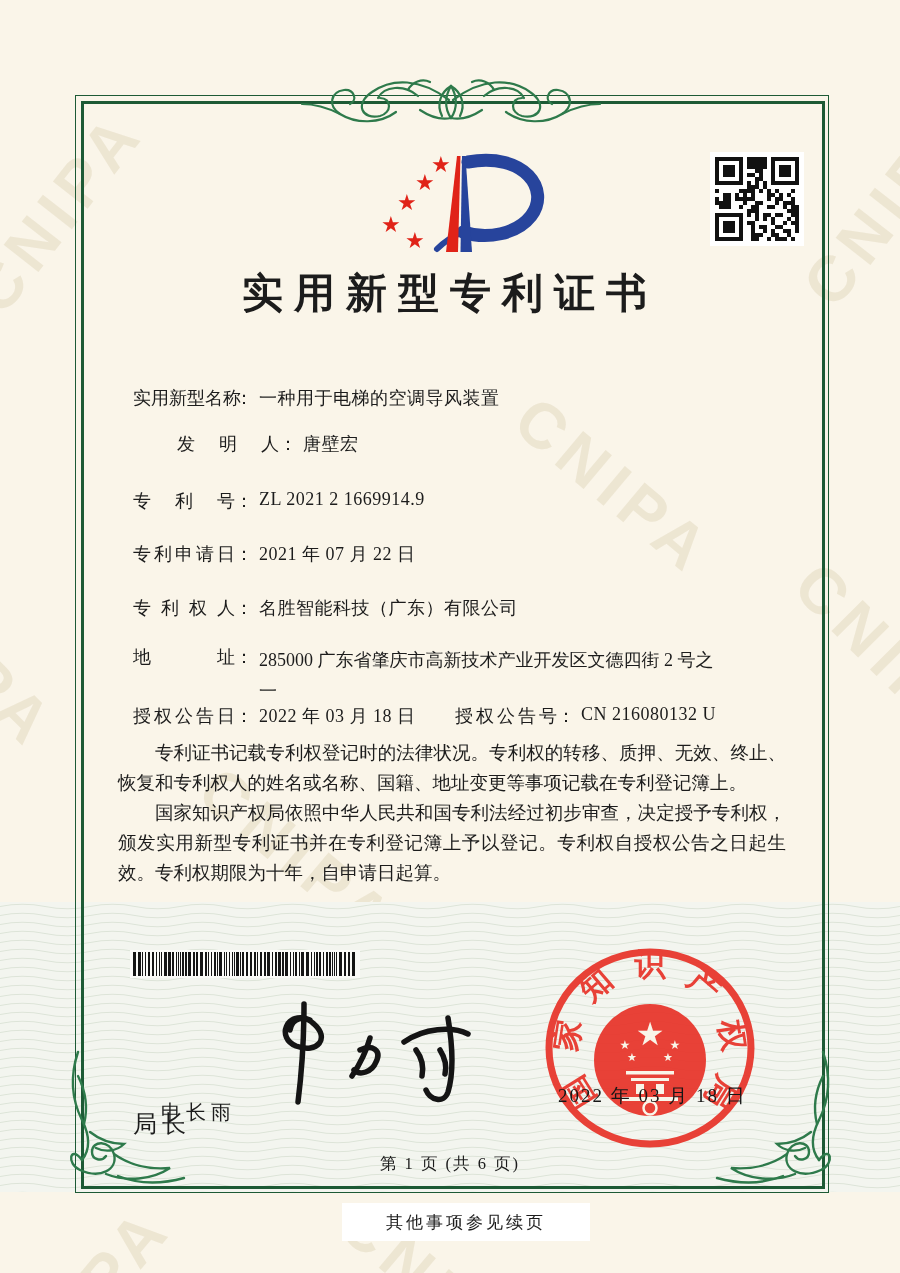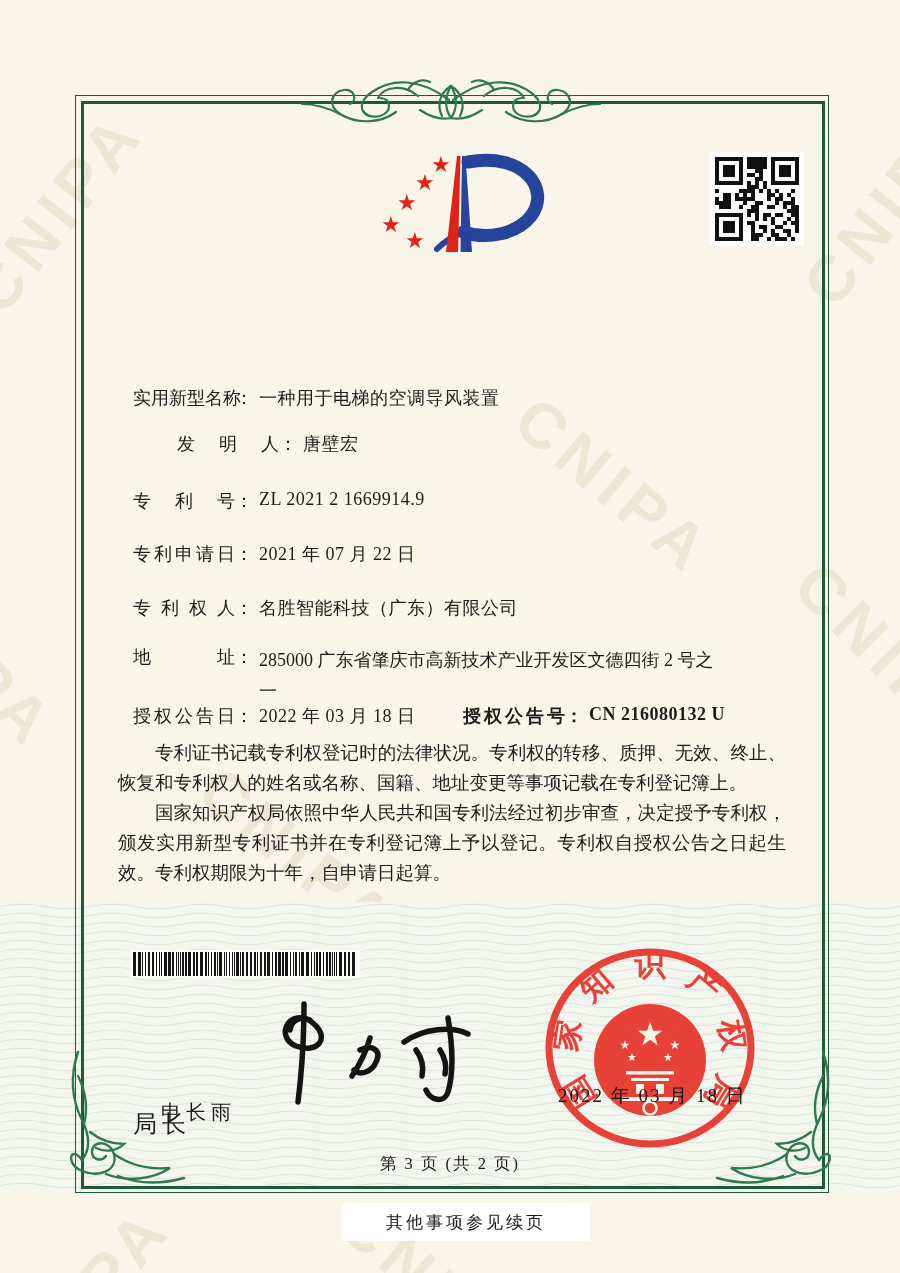--- a/index.html
+++ b/index.html
@@ -32,21 +32,21 @@
   .title{position:absolute; left:0; top:266px; width:900px; text-align:center;
     font-size:41px; font-weight:bold; letter-spacing:11px; z-index:5;}
   
   .fields{position:absolute; left:133px; top:374px; width:680px; z-index:5; font-size:18px;}
   .frow{position:absolute; left:0; white-space:nowrap;}
   .flabel{display:inline-block; width:102px; text-align:justify; text-align-last:justify;
     text-justify:inter-character; vertical-align:top;}
   .fcolon{display:inline-block; margin-right:6px; vertical-align:top;}
   .fvalue{display:inline-block; letter-spacing:0.5px; vertical-align:top;}
   .addr-lines{display:inline-block; white-space:normal; width:545px; line-height:31px; vertical-align:top;}
-  .grp2{display:inline-block; margin-left:8px;font-weight:bold;}
+  .grp2{display:inline-block; margin-left:0;}
   
   .body-text{position:absolute; left:118px; top:738px; width:668px; z-index:5;
     font-size:18.5px; line-height:30px; text-align:justify;}
   .body-text p{margin:0; text-indent:2em;}
   
   .barcode{position:absolute; left:130px; top:950px; z-index:6;}
   
   .signer-role{position:absolute; left:133px; top:1068px; font-size:24px; letter-spacing:5px; z-index:6;margin-top:40px;}
   .signer-name{position:absolute; left:133px; top:1099px; font-size:20px; letter-spacing:5px; z-index:6;margin-left:28px;}
   .signature{position:absolute; left:252px; top:998px; z-index:7;}
@@ -366,20 +366,21 @@
         <rect x="36" y="80" width="4" height="4" fill="#111"></rect>
         <rect x="40" y="80" width="4" height="4" fill="#111"></rect>
         <rect x="52" y="80" width="4" height="4" fill="#111"></rect>
         <rect x="60" y="80" width="4" height="4" fill="#111"></rect>
         <rect x="64" y="80" width="4" height="4" fill="#111"></rect>
         <rect x="68" y="80" width="4" height="4" fill="#111"></rect>
         <rect x="76" y="80" width="4" height="4" fill="#111"></rect>
       </svg>
     </div>
 
+  <div class="title">实用新型专利证书</div>
 
   <div class="fields">
     <div class="frow" style="top:12px;">
       <span class="flabel">实用新型名称</span><span class="fcolon">：</span><span class="fvalue">一种用于电梯的空调导风装置</span>
     </div>
     <div class="frow" style="top:58px;margin-left:44px;">
       <span class="flabel">发明人</span><span class="fcolon">：</span><span class="fvalue">唐壁宏</span>
     </div>
     <div class="frow" style="top:115px;">
       <span class="flabel">专利号</span><span class="fcolon">：</span><span class="fvalue">ZL 2021 2 1669914.9</span>
@@ -516,16 +517,16 @@
         <rect x="103" y="133" width="38" height="3" fill="#faf5e9"></rect>
         <rect x="108" y="139" width="8" height="10" fill="#faf5e9"></rect>
         <rect x="128" y="139" width="8" height="10" fill="#faf5e9"></rect>
         <rect x="94" y="152" width="56" height="4" fill="#faf5e9"></rect>
         <circle cx="122" cy="163" r="6.5" fill="none" stroke="#faf5e9" stroke-width="2.5"></circle>
       </g>
     </g>
     <text class="seal-date" x="30" y="157">2022 年 03 月 18 日</text>
   </svg>
 
-  <div class="page-indicator">第 3 页 (共 2 页)</div>
+  <div class="page-indicator">第 1 页 (共 6 页)</div>
   <div class="continuation">其他事项参见续页</div>
 
 </div>
 
 </body></html>

